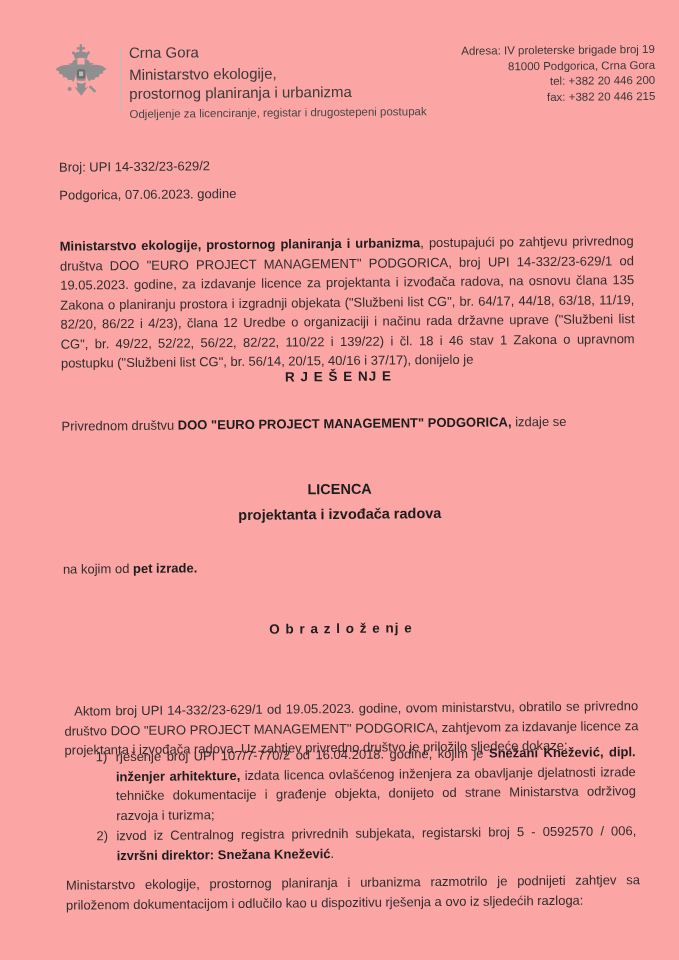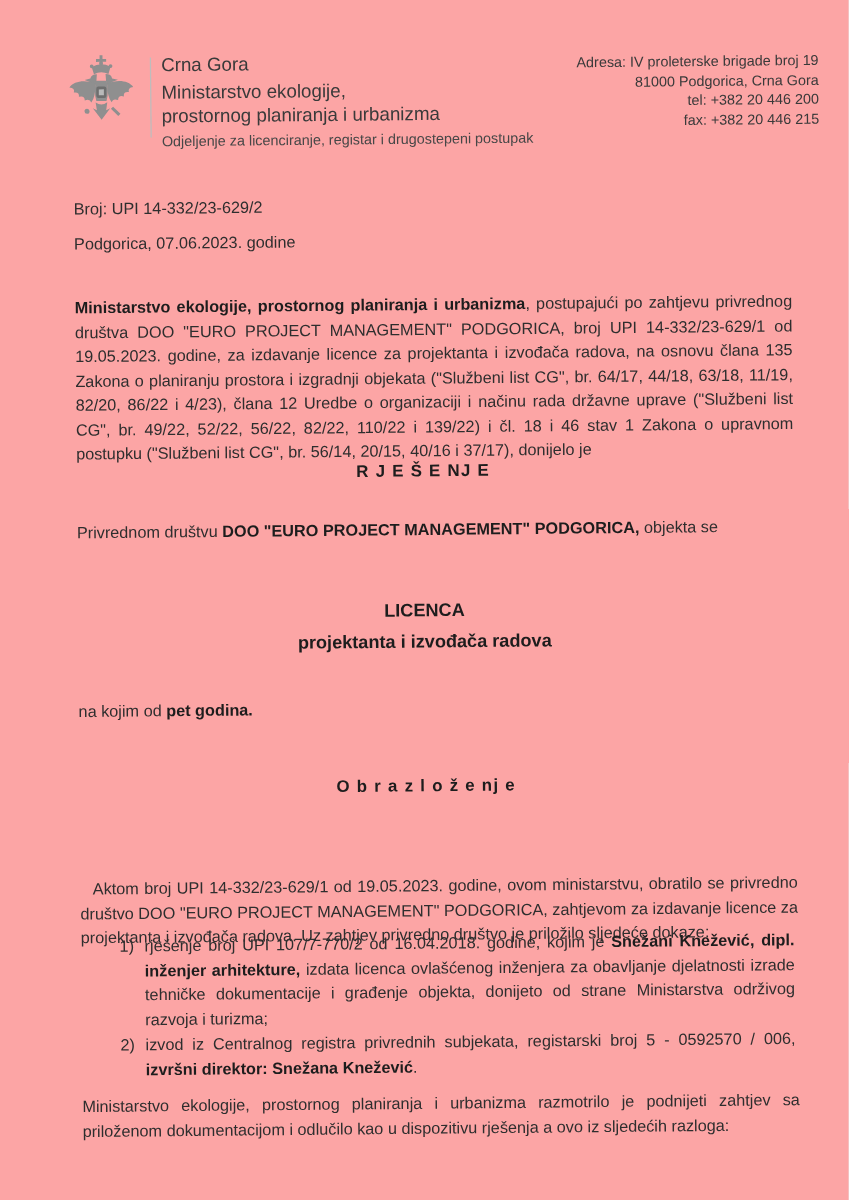--- a/index.html
+++ b/index.html
@@ -85,26 +85,26 @@
       <div>fax: +382 20 446 215</div>
     </div>
 
     <div class="meta-number">Broj: UPI 14-332/23-629/2</div>
     <div class="meta-place">Podgorica, 07.06.2023. godine</div>
 
     <p class="par intro"><span class="b">Ministarstvo ekologije, prostornog planiranja i urbanizma</span><span>, postupajući po zahtjevu privrednog društva DOO "EURO PROJECT MANAGEMENT" PODGORICA, broj UPI 14-332/23-629/1 od 19.05.2023. godine, za izdavanje licence za projektanta i izvođača radova, na osnovu člana 135 Zakona o planiranju prostora i izgradnji objekata ("Službeni list CG", br. 64/17, 44/18, 63/18, 11/19, 82/20, 86/22 i 4/23), člana 12 Uredbe o organizaciji i načinu rada državne uprave ("Službeni list CG", br. 49/22, 52/22, 56/22, 82/22, 110/22 i 139/22) i čl. 18 i 46 stav 1 Zakona o upravnom postupku ("Službeni list CG", br. 56/14, 20/15, 40/16 i 37/17), donijelo je</span></p>
 
     <div class="h-center h-rjesenje">R J E Š E NJ E</div>
 
-    <div class="issued-to"><span>Privrednom društvu </span><span class="b">DOO "EURO PROJECT MANAGEMENT" PODGORICA,</span><span> objekta se</span></div>
+    <div class="issued-to"><span>Privrednom društvu </span><span class="b">DOO "EURO PROJECT MANAGEMENT" PODGORICA,</span><span> izdaje se</span></div>
 
     <div class="h-center h-licenca">LICENCA</div>
     <div class="h-center h-licenca-sub">projektanta i izvođača radova</div>
 
-    <div class="period"><span>na kojim od </span><span class="b">pet godina.</span></div>
+    <div class="period"><span>na kojim od </span><span class="b">pet izrade.</span></div>
 
     <div class="h-center h-obrazlozenje">O b r a z l o ž e nj e</div>
 
     <p class="par expl-p1">Aktom broj UPI 14-332/23-629/1 od 19.05.2023. godine, ovom ministarstvu, obratilo se privredno društvo DOO "EURO PROJECT MANAGEMENT" PODGORICA, zahtjevom za izdavanje licence za projektanta i izvođača radova. Uz zahtjev privredno društvo je priložilo sljedeće dokaze:</p>
 
     <div class="evidence">
       <div class="ev-item">
         <div class="ev-num">1)</div>
         <div class="ev-text"><span>rješenje broj UPI 107/7-770/2 od 16.04.2018. godine, kojim je </span><span class="b">Snežani Knežević, dipl. inženjer arhitekture,</span><span> izdata licenca ovlašćenog inženjera za obavljanje djelatnosti izrade tehničke dokumentacije i građenje objekta, donijeto od strane Ministarstva održivog razvoja i turizma;</span></div>
       </div>

